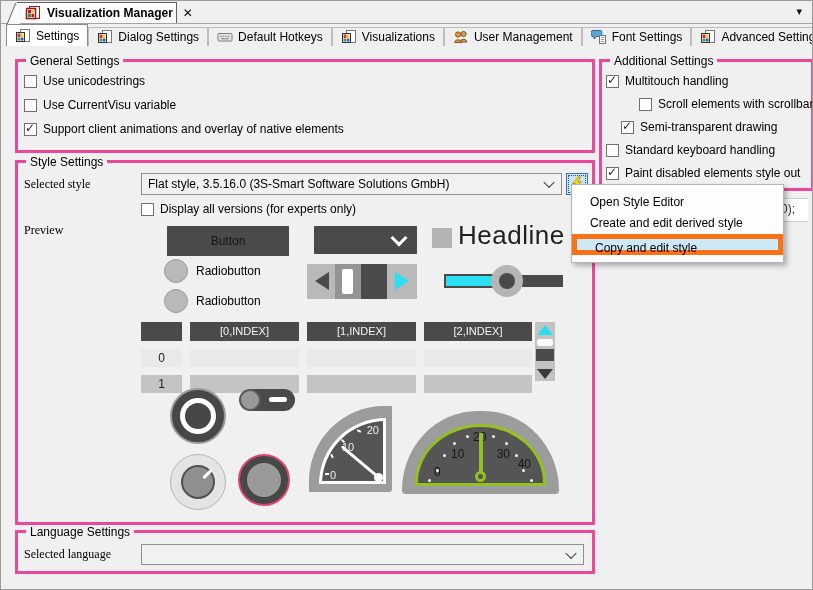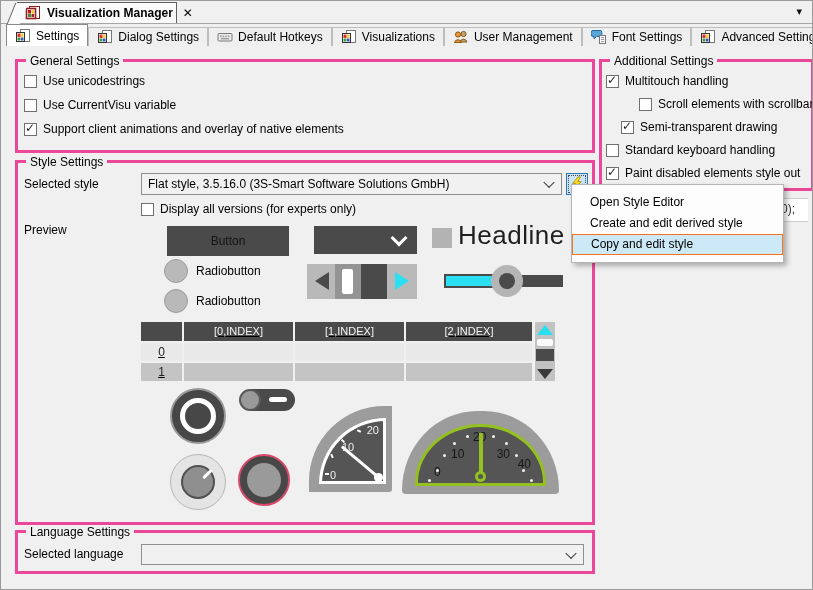--- a/index.html
+++ b/index.html
@@ -15,39 +15,39 @@
 
   
   .tabstrip{position:absolute;top:23px;left:5px;right:0;height:22px;display:flex;align-items:flex-end;}
   .tab{display:flex;align-items:center;gap:5px;padding:0 8px;height:19px;background:#efefef;border:1px solid #bdbdbd;border-bottom:none;box-sizing:border-box;white-space:nowrap;}
   .tab.active{background:#ffffff;border-color:#8a8a8a;height:22px;z-index:2;}
   .ticon{width:16px;height:16px;flex:none;display:inline-block;}
 
   
   .fieldset{position:absolute;border:3px solid #ec4899;border-radius:0;}
   .legend{position:absolute;top:-8px;left:8px;background:#f0f0f0;padding:0 4px;font-size:12px;white-space:nowrap;}
-  .flabel{position:absolute;white-space:nowrap;}
+  .flabel{position:absolute;white-space:nowrap;font-family:Liberation Serif, serif;}
 
   
   .cbrow{position:absolute;display:flex;align-items:flex-end;gap:6px;white-space:nowrap;}
   .cb{width:13px;height:13px;background:#fff;border:1px solid #707070;position:relative;flex:none;box-sizing:border-box;}
   .cb.checked::after{content:"✓";position:absolute;left:0px;top:-3px;font-size:12px;font-weight:bold;color:#222;}
 
   
   .combo{position:absolute;background:#f1f1f1;border:1px solid #8f8f8f;box-sizing:border-box;display:flex;align-items:center;padding:0 24px 0 6px;overflow:hidden;white-space:nowrap;}
   .combo .chev{position:absolute;right:8px;top:50%;width:7px;height:7px;border-right:1.5px solid #3c3c3c;border-bottom:1.5px solid #3c3c3c;transform:translateY(-70%) rotate(45deg);}
 
   
   .toolbtn{position:absolute;width:22px;height:22px;background:#cce4f7;border:1px solid #2a7ab9;box-sizing:border-box;display:flex;align-items:center;justify-content:center;}
   .toolbtn::after{content:'';position:absolute;inset:1px;border:1px dotted #4a4a4a;}
 
   
   .menu{position:absolute;left:570px;top:183px;width:211px;background:#fdfdfd;border:1px solid #b5b5b5;box-shadow:3px 3px 5px rgba(0,0,0,.28);z-index:10;padding:7px 0;}
   .menu-item{height:21px;line-height:21px;padding-left:18px;box-sizing:border-box;}
-  .menu-item.selected{background:#cde8f7;border:1px solid #f97316;line-height:19px;}
+  .menu-item.selected{background:#cde8f7;border:5px solid #f97316;line-height:19px;}
 
   
   .bg-fragment{position:absolute;left:779px;top:197px;width:28px;height:24px;background:#fff;border-top:1px solid #cfcfcf;border-bottom:1px solid #cfcfcf;color:#333;padding:3px 0 0 1px;box-sizing:border-box;z-index:5;}
 
   
   .pv-button{position:absolute;background:#4a4a4a;color:#141414;display:flex;align-items:center;justify-content:center;}
   .pv-drop{position:absolute;background:#4a4a4a;}
   .pv-drop .wchev{position:absolute;right:12px;top:6px;width:9px;height:9px;border-right:3px solid #fff;border-bottom:3px solid #fff;transform:rotate(45deg);}
   .pv-square{position:absolute;background:#b3b3b3;}
   .pv-headline{position:absolute;font-size:26px;color:#1f1f1f;letter-spacing:.5px;}
@@ -60,21 +60,21 @@
   .sp-bar{position:absolute;left:7px;top:5px;width:11px;height:25px;background:#fff;border-radius:2px;}
   .sp-dark{position:absolute;left:54px;top:0;width:26px;height:100%;background:#4a4a4a;}
   .sp-right{position:absolute;left:88px;top:8px;width:0;height:0;border-top:9px solid transparent;border-bottom:9px solid transparent;border-left:14px solid #2bdff2;}
 
   .slider{position:absolute;}
   .sl-cyan{position:absolute;left:0;top:10px;width:60px;height:14px;background:#2bdff2;border:2px solid #4a4a4a;box-sizing:border-box;}
   .sl-dark{position:absolute;left:60px;top:11px;width:59px;height:12px;background:#4a4a4a;}
   .sl-thumb{position:absolute;left:47px;top:1px;width:32px;height:32px;border-radius:50%;background:#b5b5b5;}
   .sl-thumb::after{content:'';position:absolute;left:8px;top:8px;width:16px;height:16px;border-radius:50%;background:#4a4a4a;}
 
-  .pv-table{position:absolute;display:grid;grid-template-columns:41px 109px 109px 1fr;grid-template-rows:19px 18px 18px;gap:2px;text-decoration:underline;}
+  .pv-table{position:absolute;display:grid;grid-template-columns:41px 109px 109px 1fr;grid-template-rows:19px 18px 18px;gap:8px;}
   .th{background:#4a4a4a;color:#f5f5f5;font-size:11px;text-align:center;line-height:19px;overflow:hidden;}
   .r0{background:#e9e9e9;}
   .r1{background:#c4c4c4;}
   .idx{text-align:center;line-height:18px;color:#222;}
 
   .pv-scroll{position:absolute;background:#c2c2c2;}
   .sc-up{position:absolute;left:2px;top:3px;width:0;height:0;border-left:8px solid transparent;border-right:8px solid transparent;border-bottom:10px solid #2bdff2;}
   .sc-thumb{position:absolute;left:2px;top:17px;width:16px;height:7px;background:#fafafa;border-radius:2px;}
   .sc-dark{position:absolute;left:1px;top:27px;width:18px;height:12px;background:#4a4a4a;}
   .sc-down{position:absolute;left:2px;bottom:2px;width:0;height:0;border-left:8px solid transparent;border-right:8px solid transparent;border-top:10px solid #3a3a3a;}

